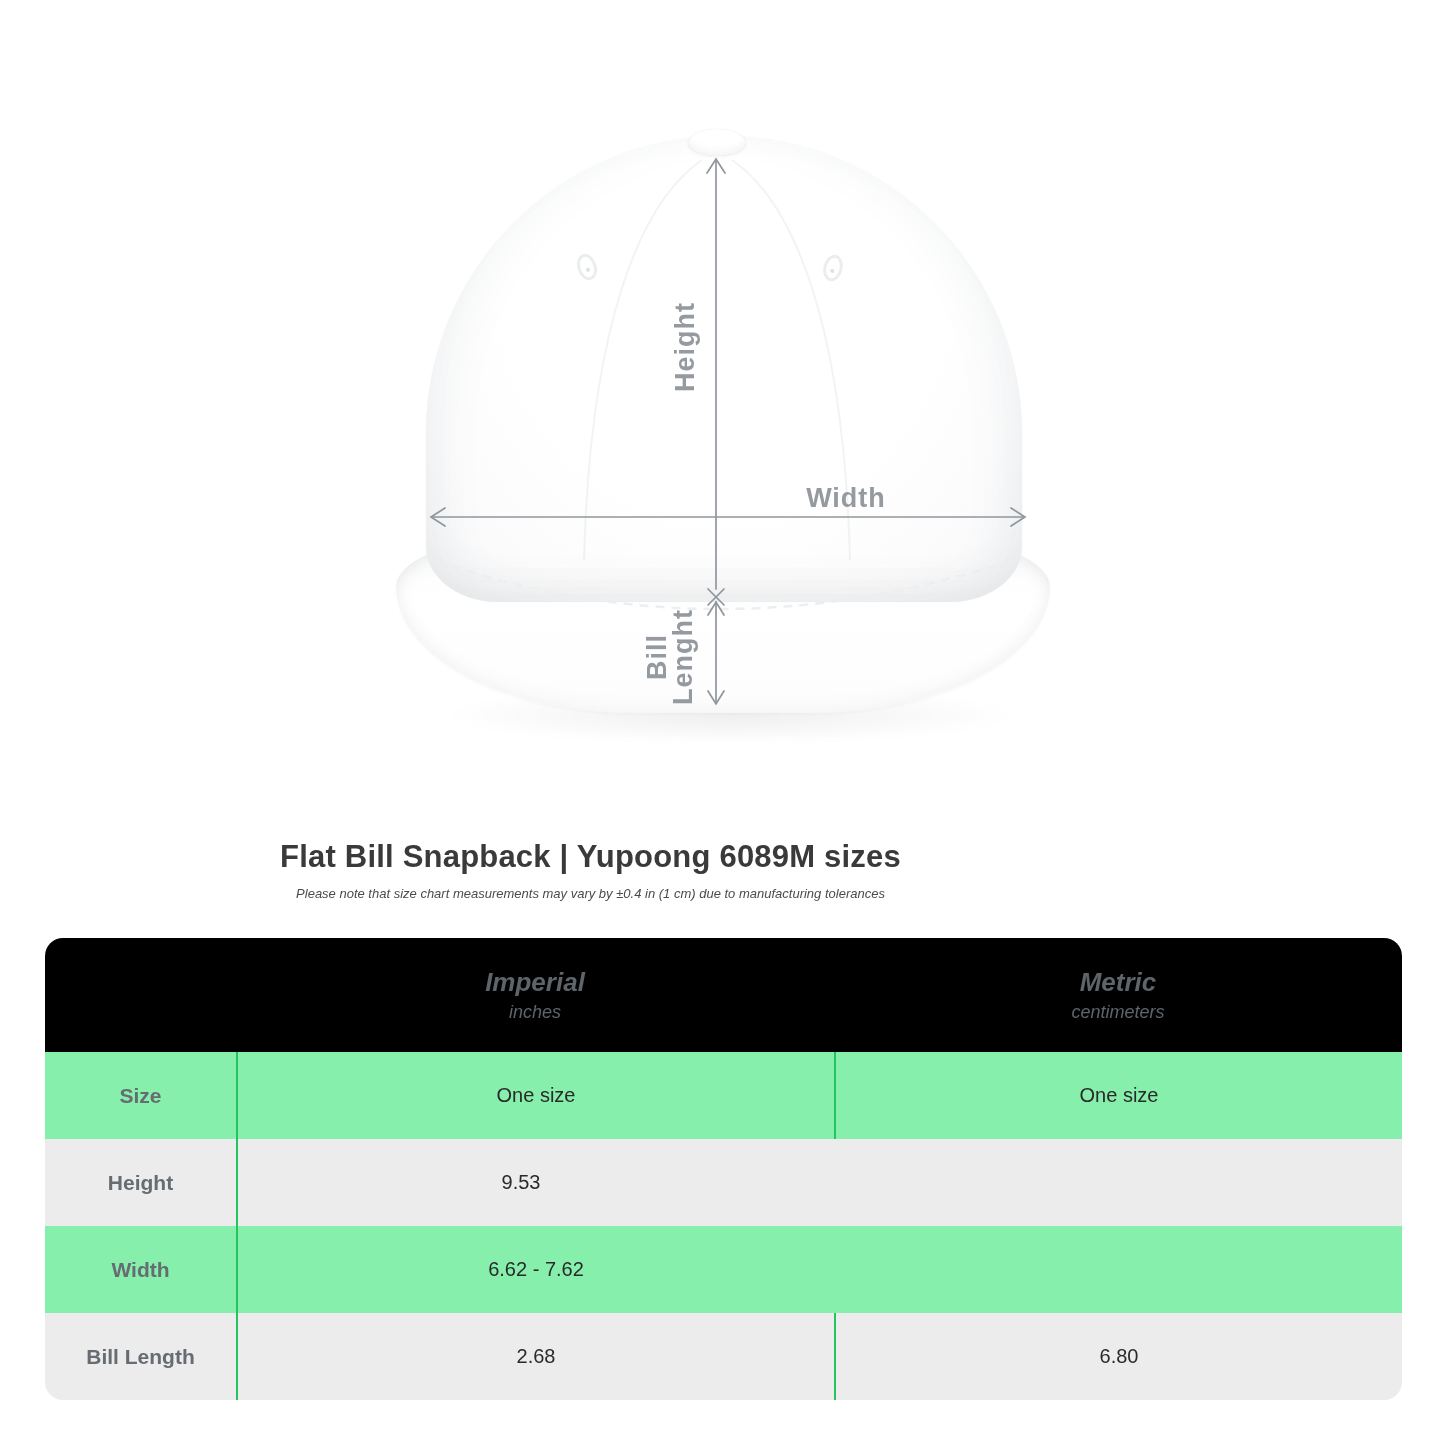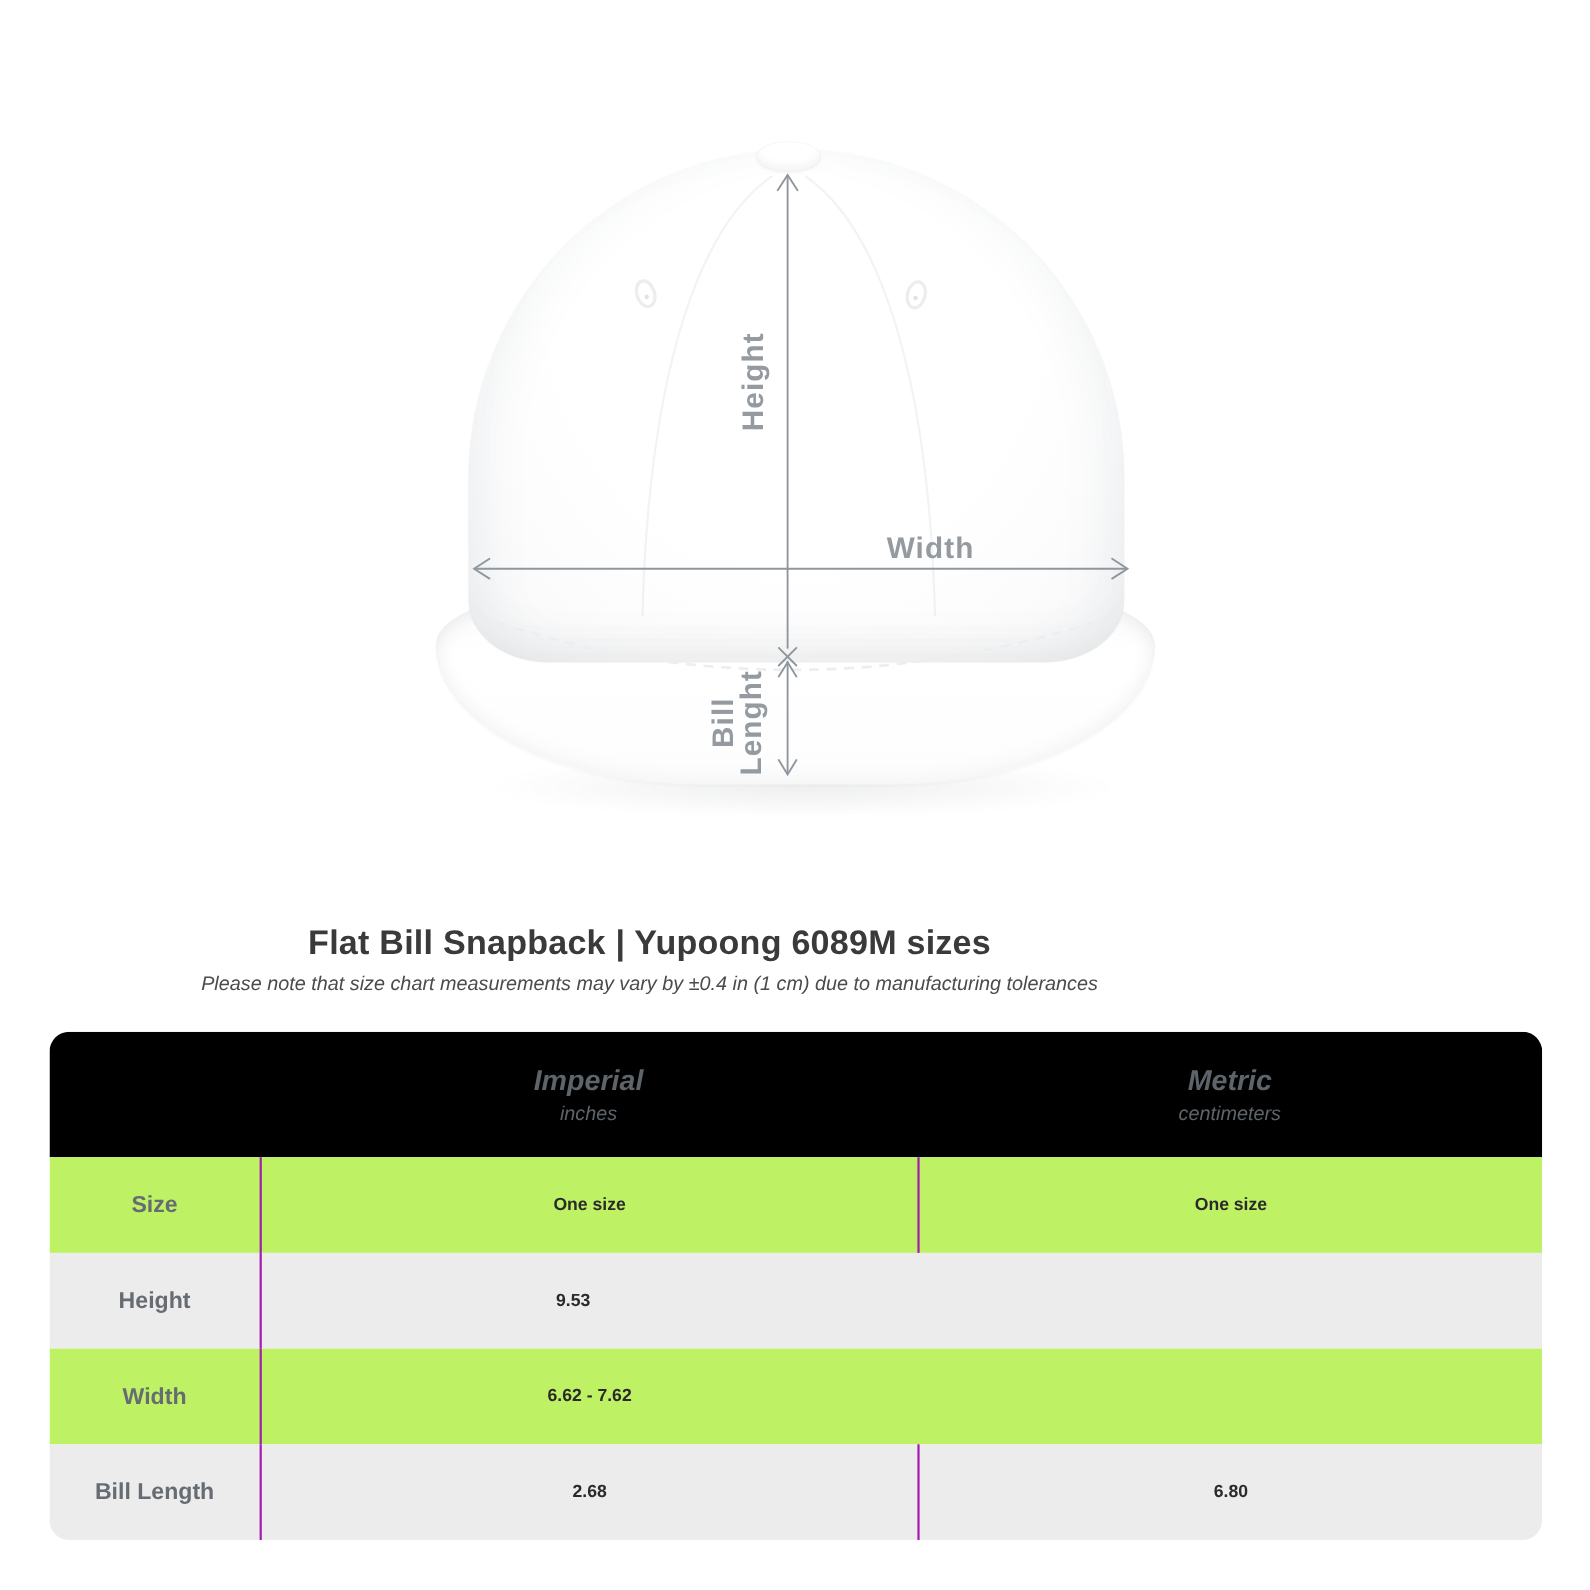--- a/index.html
+++ b/index.html
@@ -66,43 +66,43 @@
   }
 
   
   .title-block { position: absolute; left: 0; top: 840px; width: 1181px; text-align: center; z-index: 7; }
   .page-title {
     font-size: 31px; font-weight: bold; color: #3a3a3a; line-height: 34px;
     letter-spacing: 0.2px;
   }
   .page-subtitle {
     margin-top: 8px;
-    font-size: 18px; font-style: italic; color: #4b4b4b; line-height: 24px;
+    font-size: 13px; font-style: italic; color: #4b4b4b; line-height: 24px;
   }
 
   
   .size-table {
     position: absolute; left: 45px; top: 938px; width: 1357px;
     border-radius: 18px; overflow: hidden; z-index: 7;
   }
   .thead { display: flex; height: 114px; background: #000000; }
   .th { display: flex; flex-direction: column; align-items: center; justify-content: center; }
   .th.col-label { width: 191px; }
   .th.col-imperial { width: 598px; }
   .th.col-metric { width: 568px; text-align: center; }
   .th-label { font-size: 26px; font-weight: bold; font-style: italic; color: #5d646a; }
   .th-sub { font-size: 18px; font-style: italic; color: #5d646a; margin-top: 4px; }
 
-  .tr { display: flex; height: 87px; background: #bef264; }
+  .tr { display: flex; height: 87px; background: #86efac; }
   .tr.alt { background: #ececec; }
   .td { display: flex; align-items: center; justify-content: center; }
   .td.col-label { width: 191px; font-size: 21px; font-weight: bold; color: #666c72; }
   .td.col-imperial { width: 598px; }
   .td.col-metric { width: 568px; }
-  .td.value { font-size: 16px; color: #2a2a2a; border-left: 2px solid #a21caf; font-weight: bold; }
+  .td.value { font-size: 20px; color: #2a2a2a; border-left: 2px solid #22c55e; }
 </style>
 </head>
 <body>
 
 <div class="page">
 
   <div class="hat-figure">
     <div class="ground-shadow"></div>
     <div class="bill"></div>
     <div class="crown"></div>

